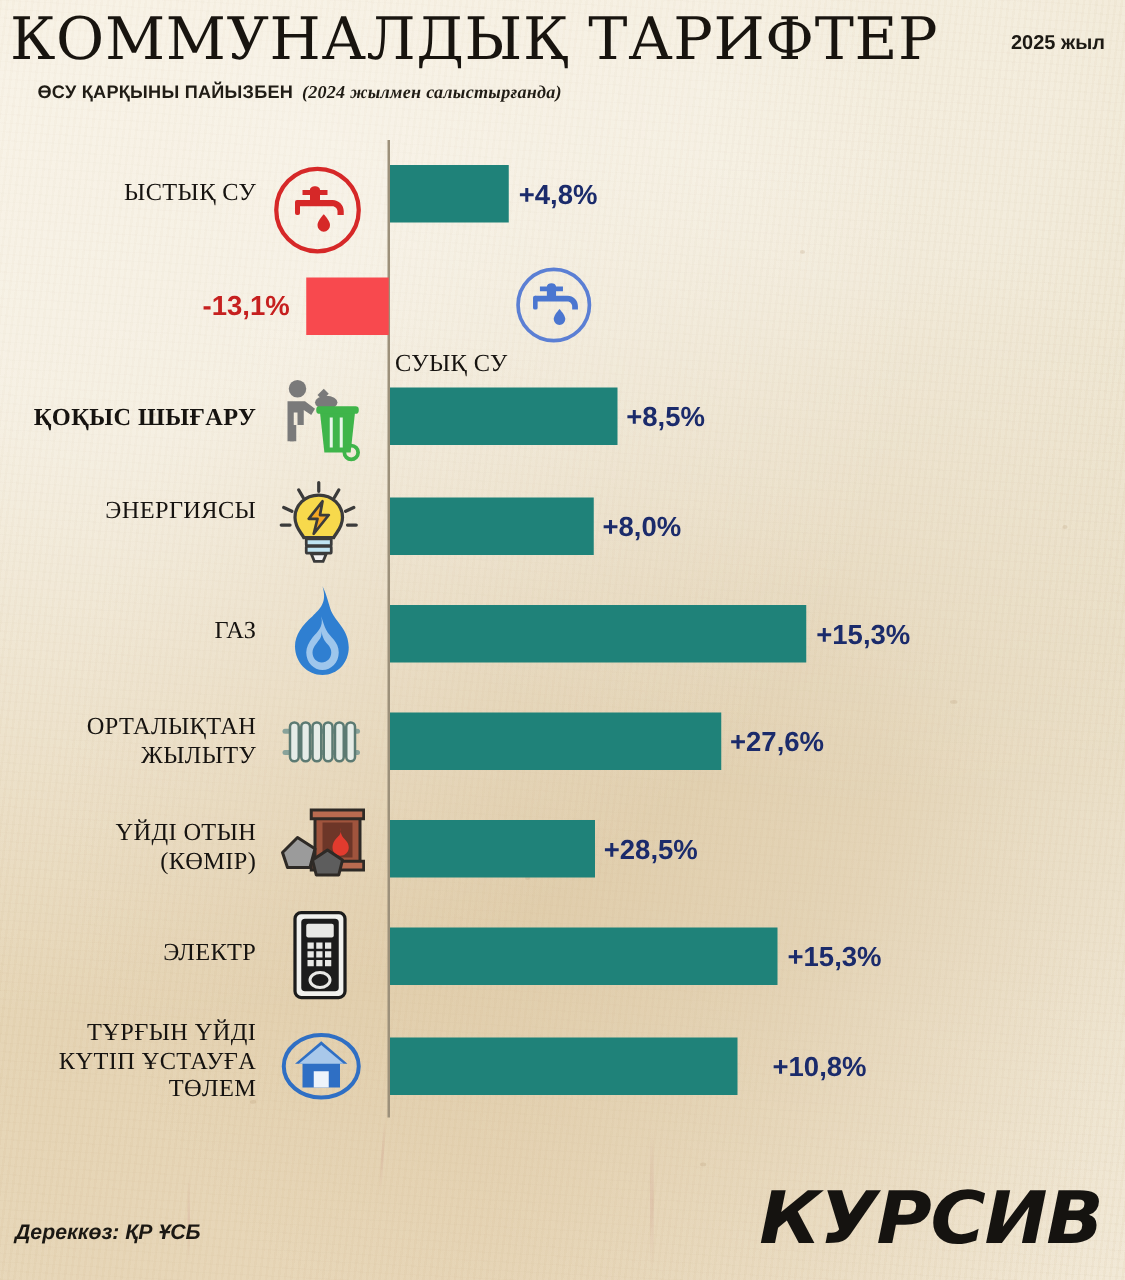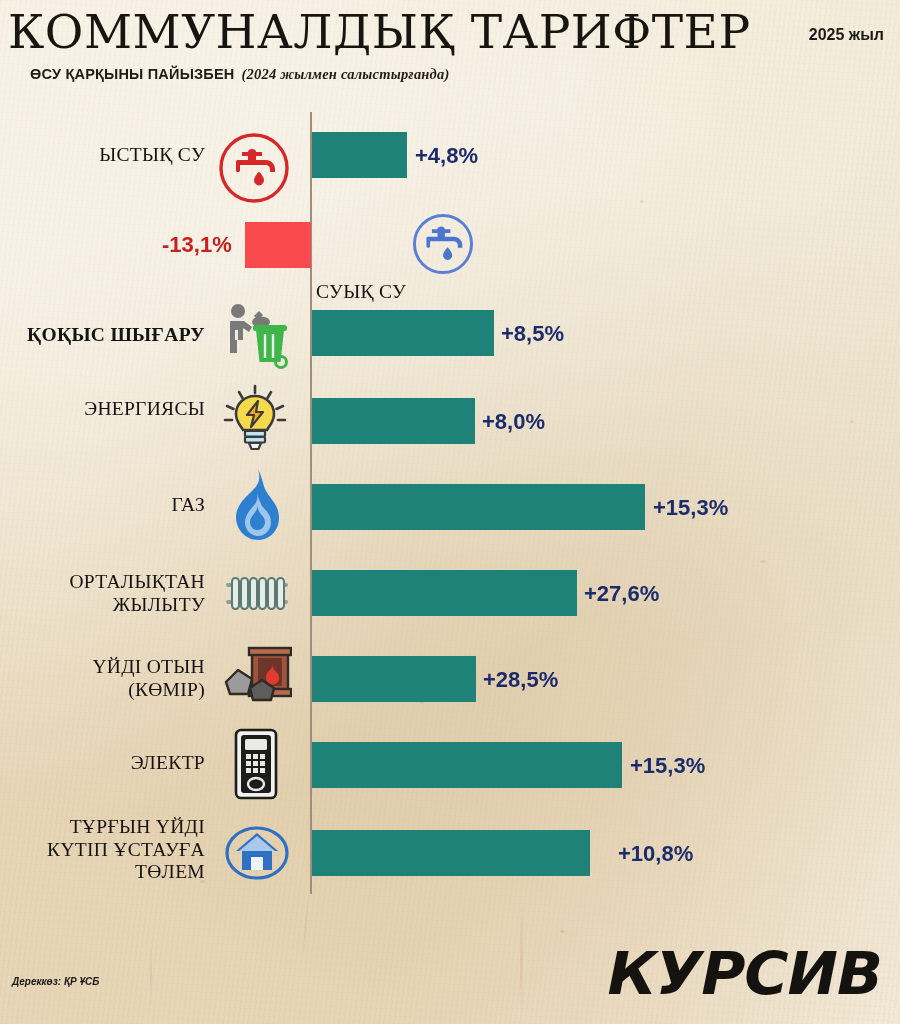--- a/index.html
+++ b/index.html
@@ -92,21 +92,21 @@
     position:absolute;
     font-family:"Liberation Serif", serif;
     font-size:19.5px;color:#161310;letter-spacing:.3px;
     white-space:nowrap;
   }
 
   
   #source{
     position:absolute;left:12px;top:976px;
     font-family:"Liberation Sans", sans-serif;
-    font-style:italic;font-weight:bold;font-size:10px;
+    font-style:italic;font-weight:bold;font-size:17px;
     color:#1b1813;
   }
   #brand{
     position:absolute;right:18px;top:940px;
     font-family:"DejaVu Sans", sans-serif;
     font-weight:bold;font-style:italic;
     font-size:58px;
     letter-spacing:-1px;
     color:#151310;
     transform:scaleX(1.04);

